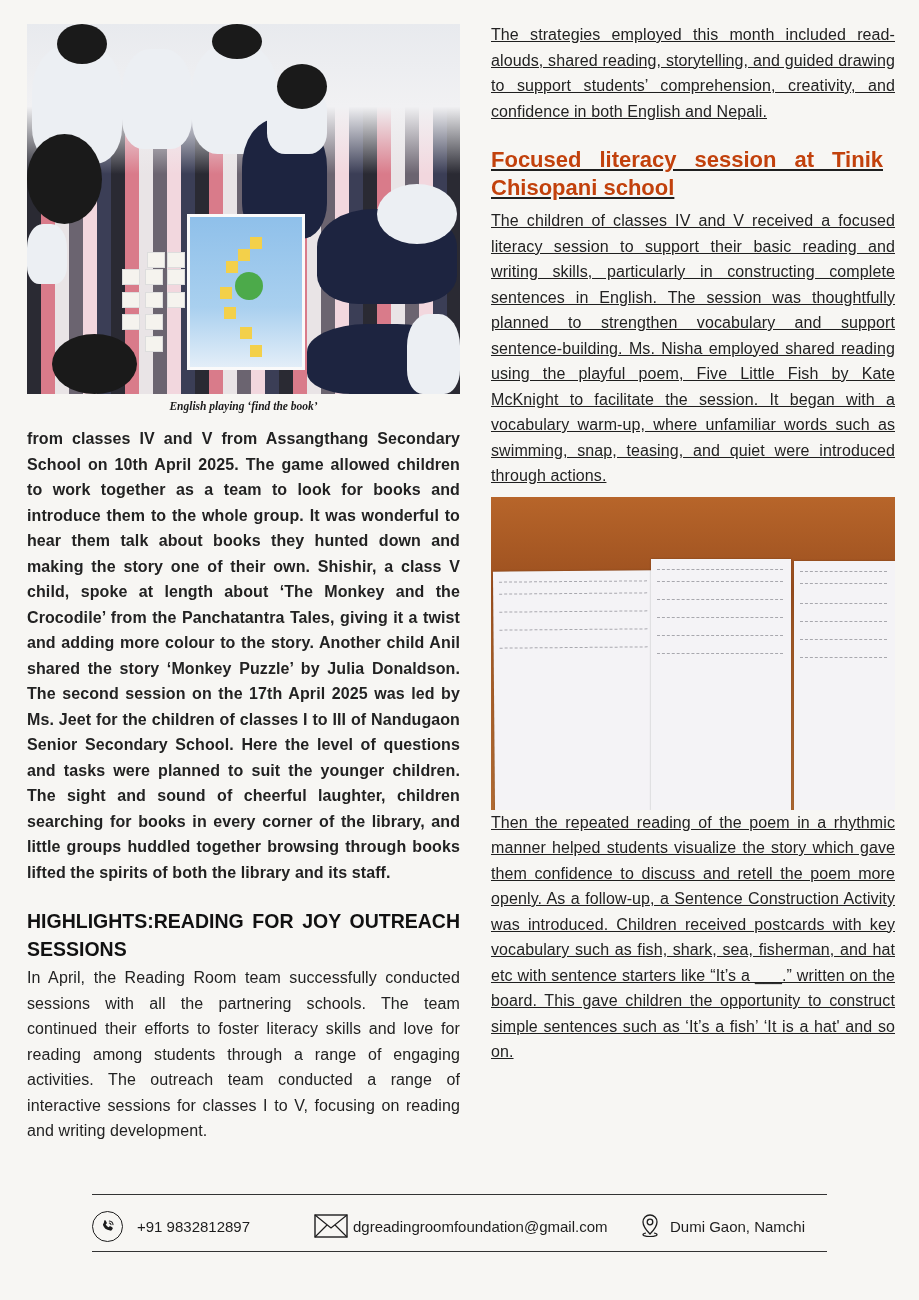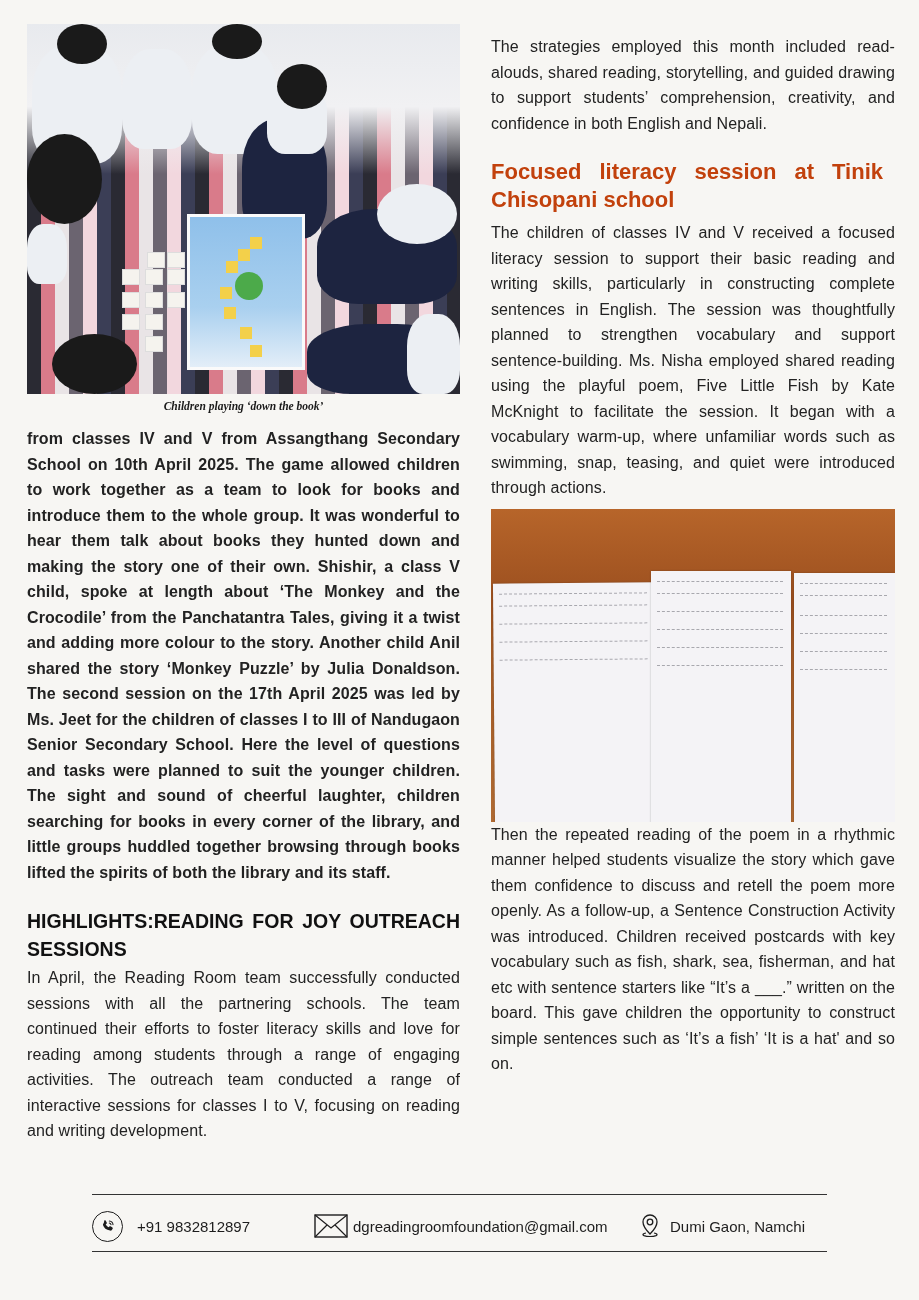--- a/index.html
+++ b/index.html
@@ -5,21 +5,21 @@
     html, body { margin: 0; padding: 0; }
     body {
       width: 919px; height: 1300px;
       background: #f7f6f3;
       font-family: "Liberation Sans", "DejaVu Sans", sans-serif;
       color: #1f1f1f;
       position: relative;
       overflow: hidden;
     }
     .col-left { position: absolute; left: 27px; top: 24px; width: 433px; }
-    .col-right { position: absolute; left: 491px; top: 34px; width: 404px; }
+    .col-right { position: absolute; left: 491px; top: 22px; width: 404px; text-decoration: underline; }
 
     .photo1 {
       width: 433px; height: 370px; position: relative; overflow: hidden;
       background:
         repeating-linear-gradient(90deg,
           #2a2a33 0 14px, #d97b8a 14px 28px, #e9e4e6 28px 42px,
           #6b6470 42px 56px, #f2d7de 56px 70px, #3b3e56 70px 84px);
     }
     .photo1 .kids-top {
       position: absolute; left: 0; top: 0; width: 100%; height: 150px;
@@ -117,21 +117,21 @@
     <div class="card" style="left:95px;top:245px;"></div>
     <div class="card" style="left:118px;top:245px;"></div>
     <div class="card" style="left:140px;top:245px;"></div>
     <div class="card" style="left:95px;top:268px;"></div>
     <div class="card" style="left:118px;top:268px;"></div>
     <div class="card" style="left:140px;top:268px;"></div>
     <div class="card" style="left:95px;top:290px;"></div>
     <div class="card" style="left:118px;top:290px;"></div>
     <div class="card" style="left:118px;top:312px;"></div>
   </div>
-  <div class="caption c1">Children playing ‘down the book’</div>
+  <div class="caption c1">English playing ‘find the book’</div>
 
   <p class="body-text left-para">from classes IV and V from Assangthang Secondary School on 10th April 2025. The game allowed children to work together as a team to look for books and introduce them to the whole group. It was wonderful to hear them talk about books they hunted down and making the story one of their own. Shishir, a class V child, spoke at length about ‘The Monkey and the Crocodile’ from the Panchatantra Tales, giving it a twist and adding more colour to the story. Another child Anil shared the story ‘Monkey Puzzle’ by Julia Donaldson. The second session on the 17th April 2025 was led by Ms. Jeet for the children of classes I to III of Nandugaon Senior Secondary School. Here the level of questions and tasks were planned to suit the younger children. The sight and sound of cheerful laughter, children searching for books in every corner of the library, and little groups huddled together browsing through books lifted the spirits of both the library and its staff.</p>
 
   <h2 class="h-section">HIGHLIGHTS:READING FOR JOY OUTREACH SESSIONS</h2>
   <p class="body-text">In April, the Reading Room team successfully conducted sessions with all the partnering schools. The team continued their efforts to foster literacy skills and love for reading among students through a range of engaging activities. The outreach team conducted a range of interactive sessions for classes I to V, focusing on reading and writing development.</p>
 </div>
 
 <div class="col-right">
   <p class="body-text">The strategies employed this month included read-alouds, shared reading, storytelling, and guided drawing to support students’ comprehension, creativity, and confidence in both English and Nepali.</p>
 

